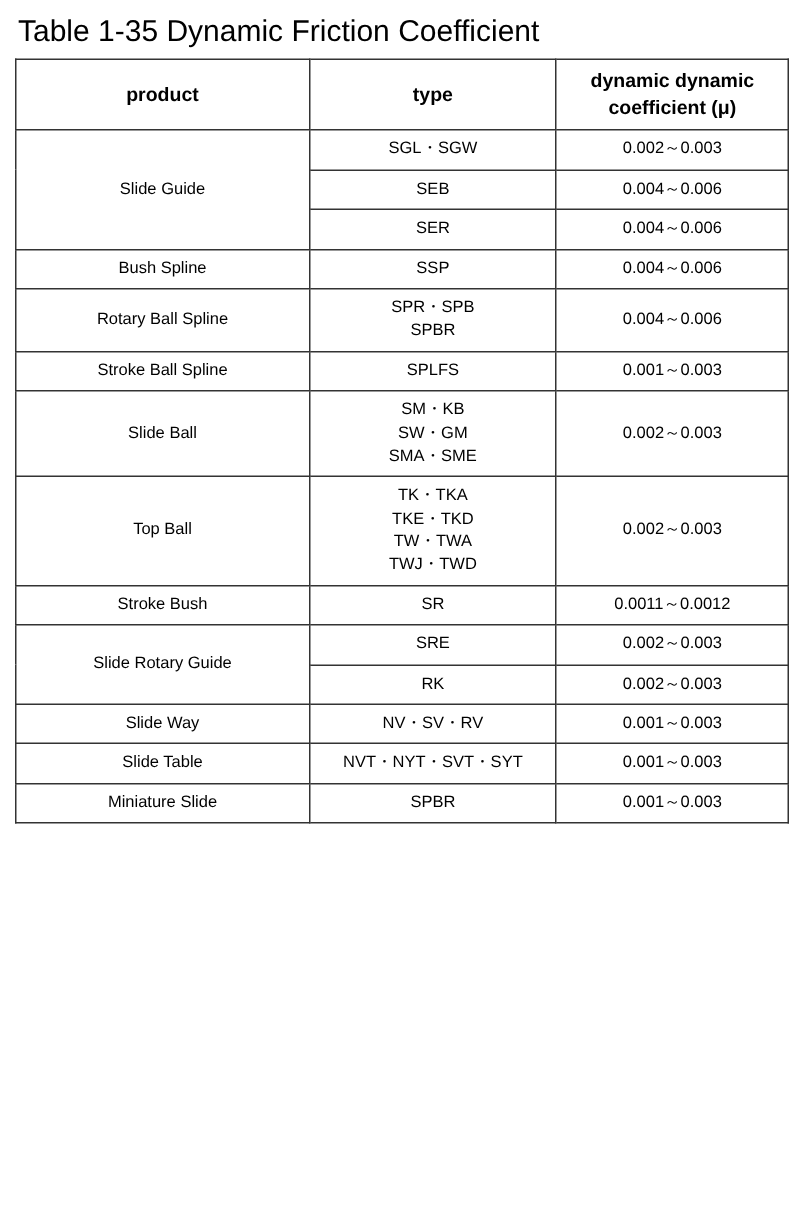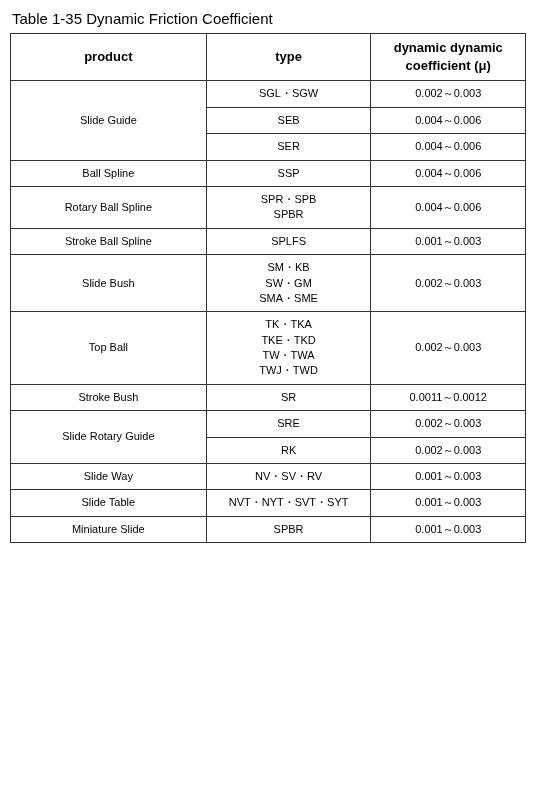--- a/index.html
+++ b/index.html
@@ -5,21 +5,21 @@
     * { box-sizing: border-box; margin: 0; padding: 0; }
     body {
       font-family: Arial, sans-serif;
       font-size: 13px;
       background: #fff;
       width: 536px;
       min-height: 812px;
       padding: 10px;
     }
     .table-title {
-      font-size: 15px;
+      font-size: 20px;
       font-weight: normal;
       margin-bottom: 6px;
       padding-left: 2px;
     }
     table {
       width: 100%;
       border-collapse: collapse;
       border: 1.5px solid #333;
     }
     th, td {
@@ -62,36 +62,36 @@
       </tr>
       <tr>
         <td>SEB</td>
         <td>0.004～0.006</td>
       </tr>
       <tr>
         <td>SER</td>
         <td>0.004～0.006</td>
       </tr>
       <tr>
-        <td>Ball Spline</td>
+        <td>Bush Spline</td>
         <td>SSP</td>
         <td>0.004～0.006</td>
       </tr>
       <tr>
         <td>Rotary Ball Spline</td>
         <td>SPR・SPB<br>SPBR</td>
         <td>0.004～0.006</td>
       </tr>
       <tr>
         <td>Stroke Ball Spline</td>
         <td>SPLFS</td>
         <td>0.001～0.003</td>
       </tr>
       <tr>
-        <td>Slide Bush</td>
+        <td>Slide Ball</td>
         <td>SM・KB<br>SW・GM<br>SMA・SME</td>
         <td>0.002～0.003</td>
       </tr>
       <tr>
         <td>Top Ball</td>
         <td>TK・TKA<br>TKE・TKD<br>TW・TWA<br>TWJ・TWD</td>
         <td>0.002～0.003</td>
       </tr>
       <tr>
         <td>Stroke Bush</td>

